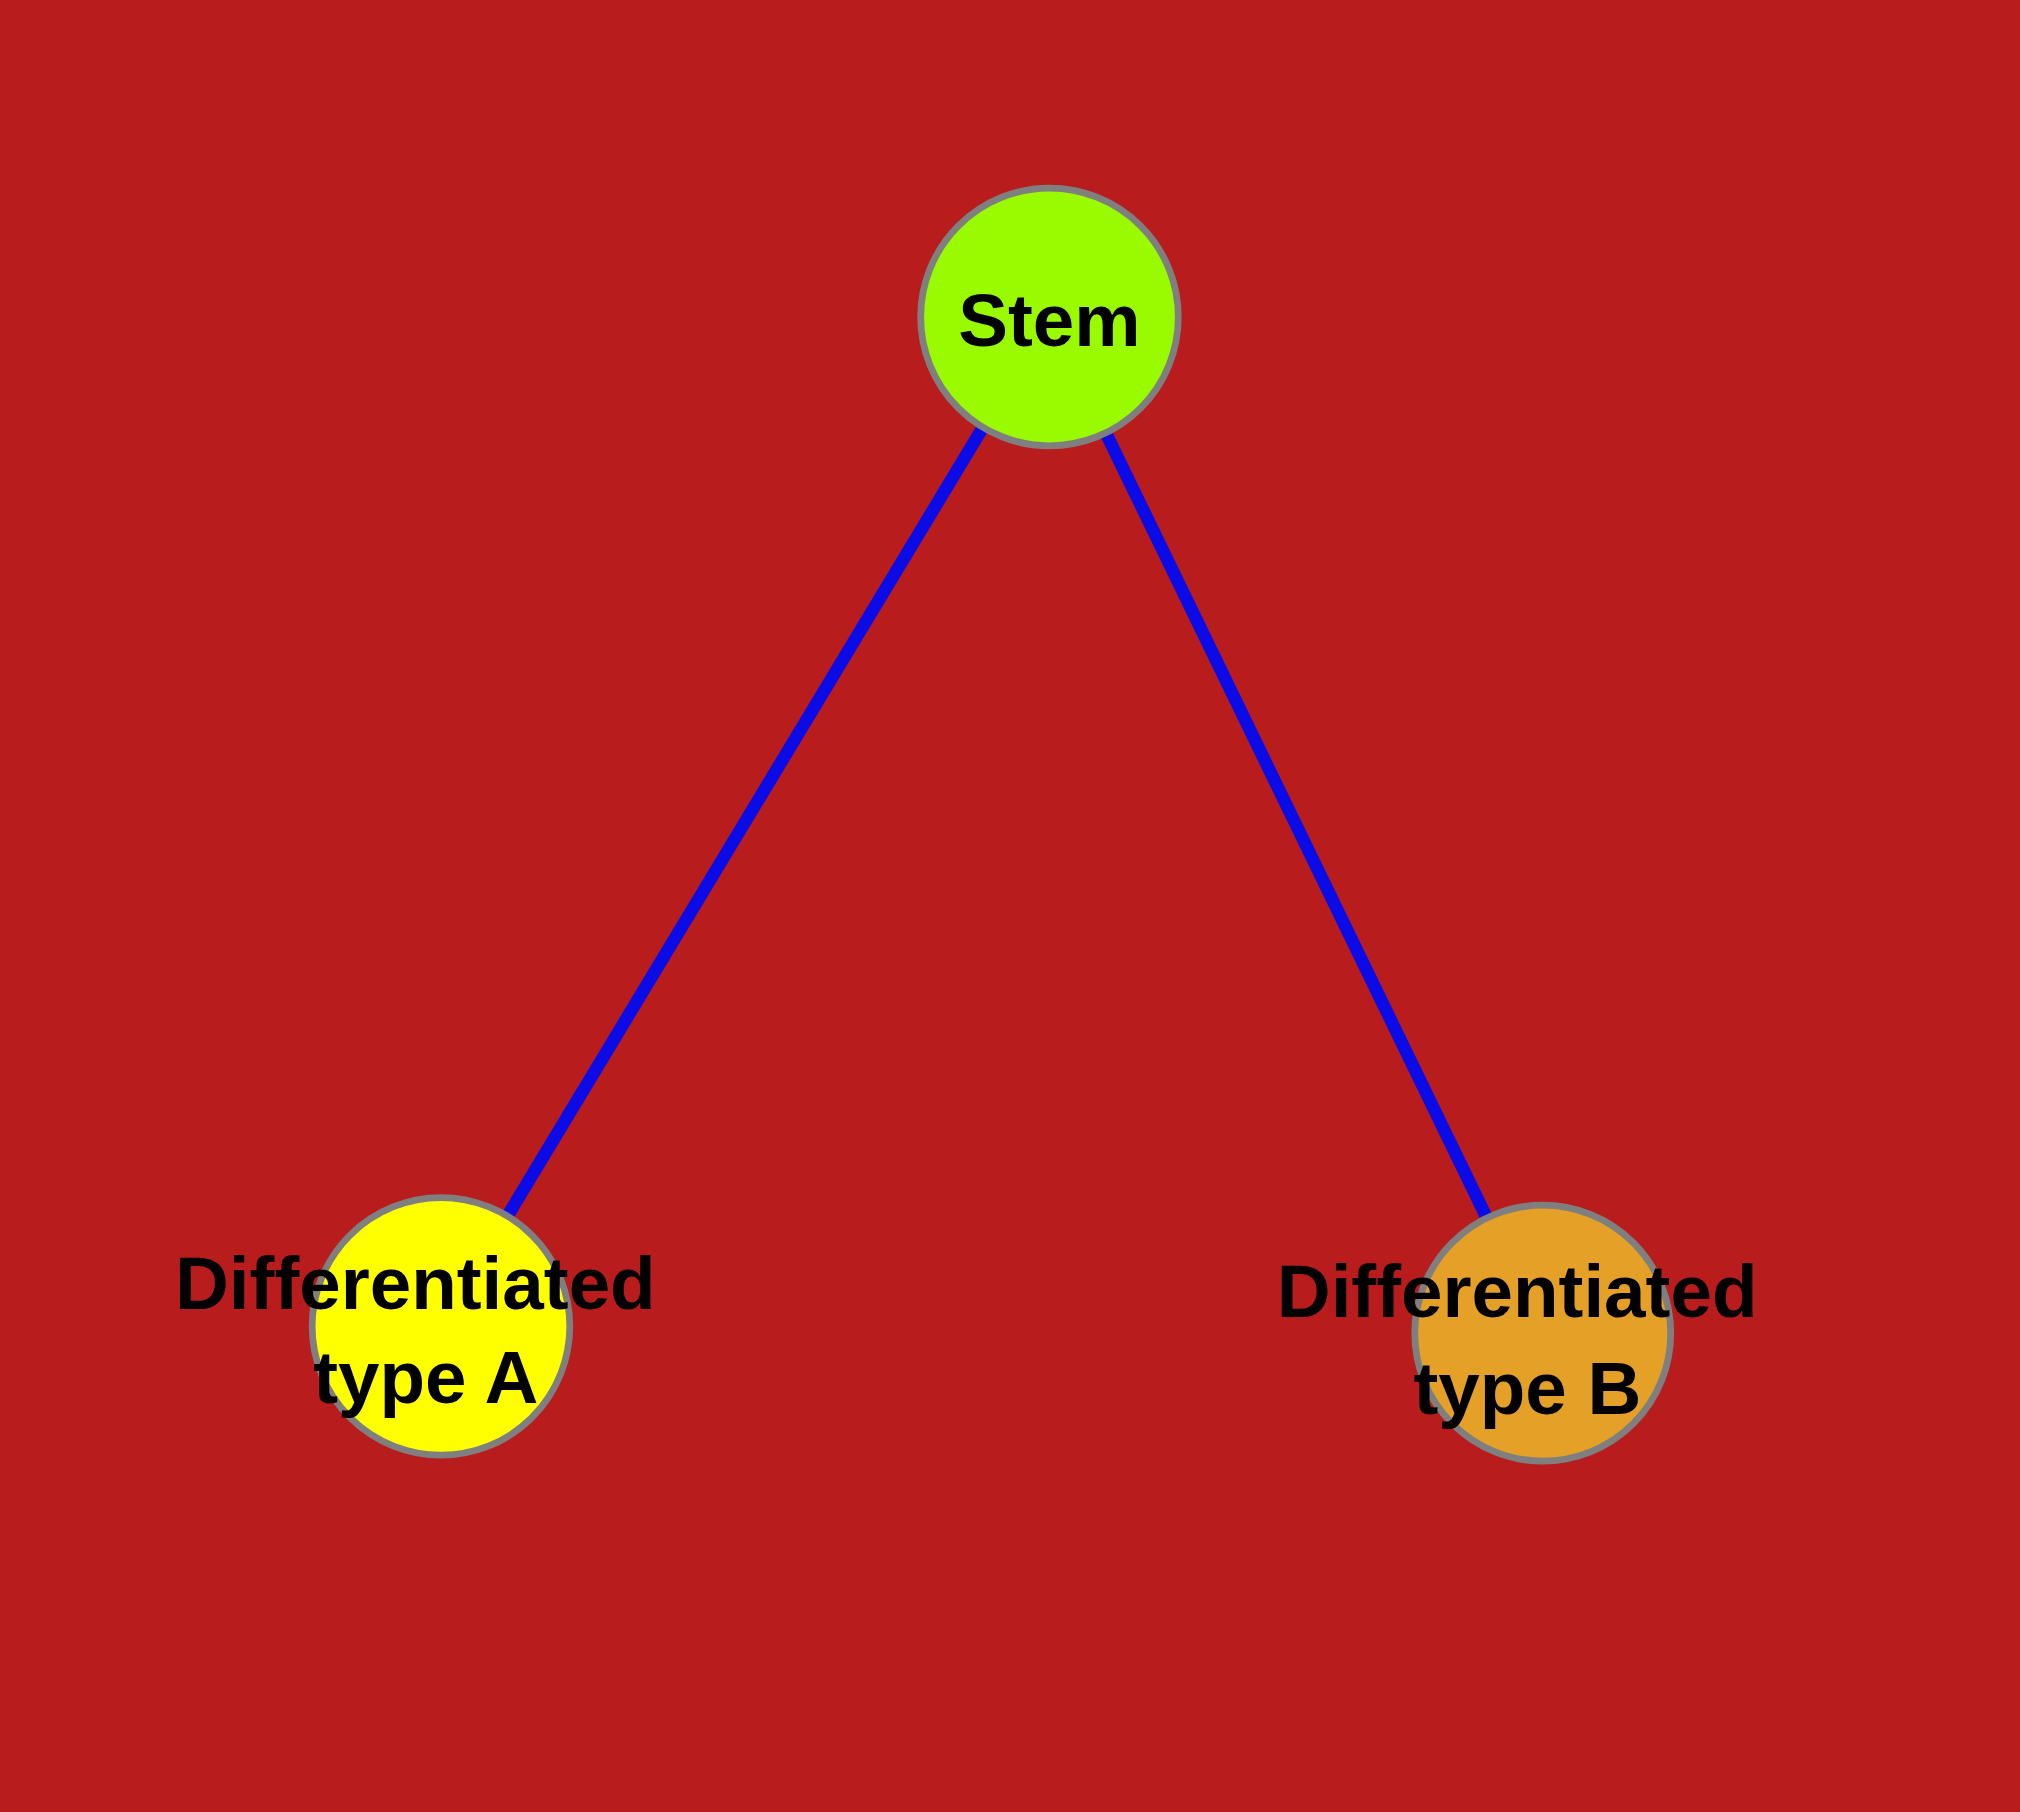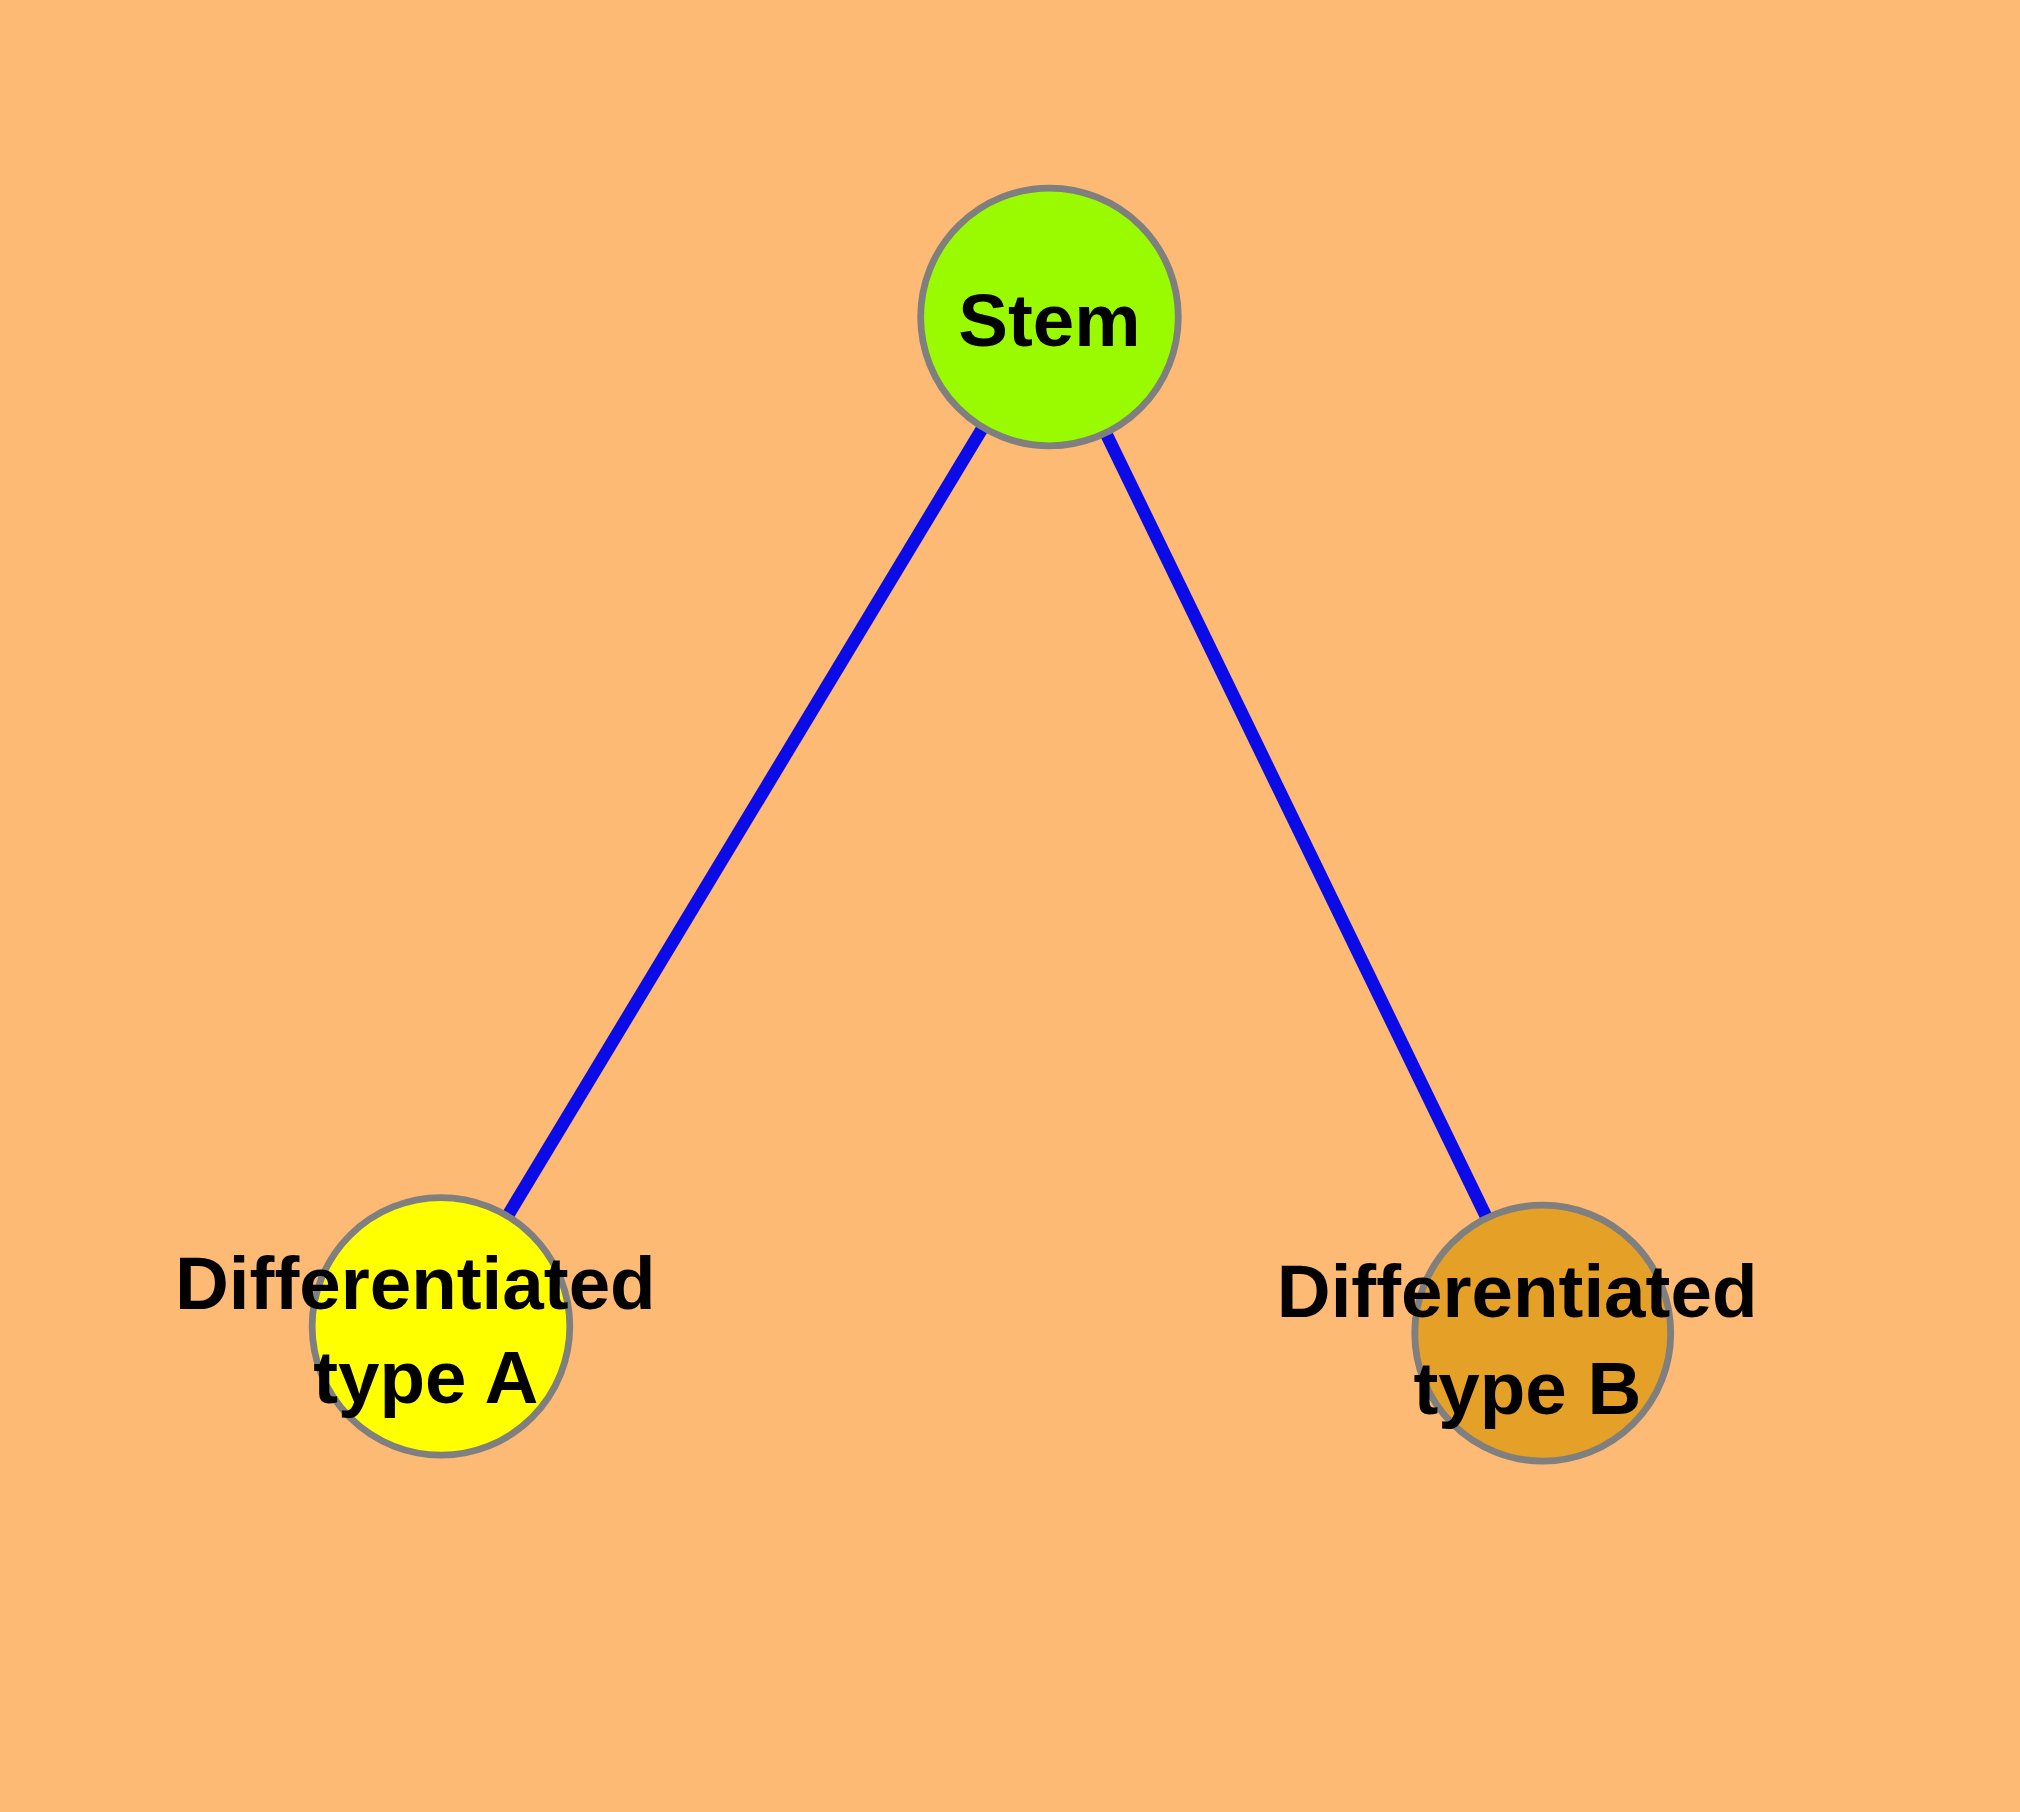--- a/index.html
+++ b/index.html
@@ -8,21 +8,21 @@
     width: 2021px;
     height: 1812px;
     background: #CACAFB;
     overflow: hidden;
     font-family: "Liberation Sans", sans-serif;
   }
   .stage {
     position: relative;
     width: 2021px;
     height: 1812px;
-    background: #fdba74;
+    background: #b91c1c;
   }
   svg.graph {
     display: block;
     width: 2021px;
     height: 1812px;
   }
   .edge {
     fill: none;
     stroke-width: 15px;
     stroke-linecap: butt;

